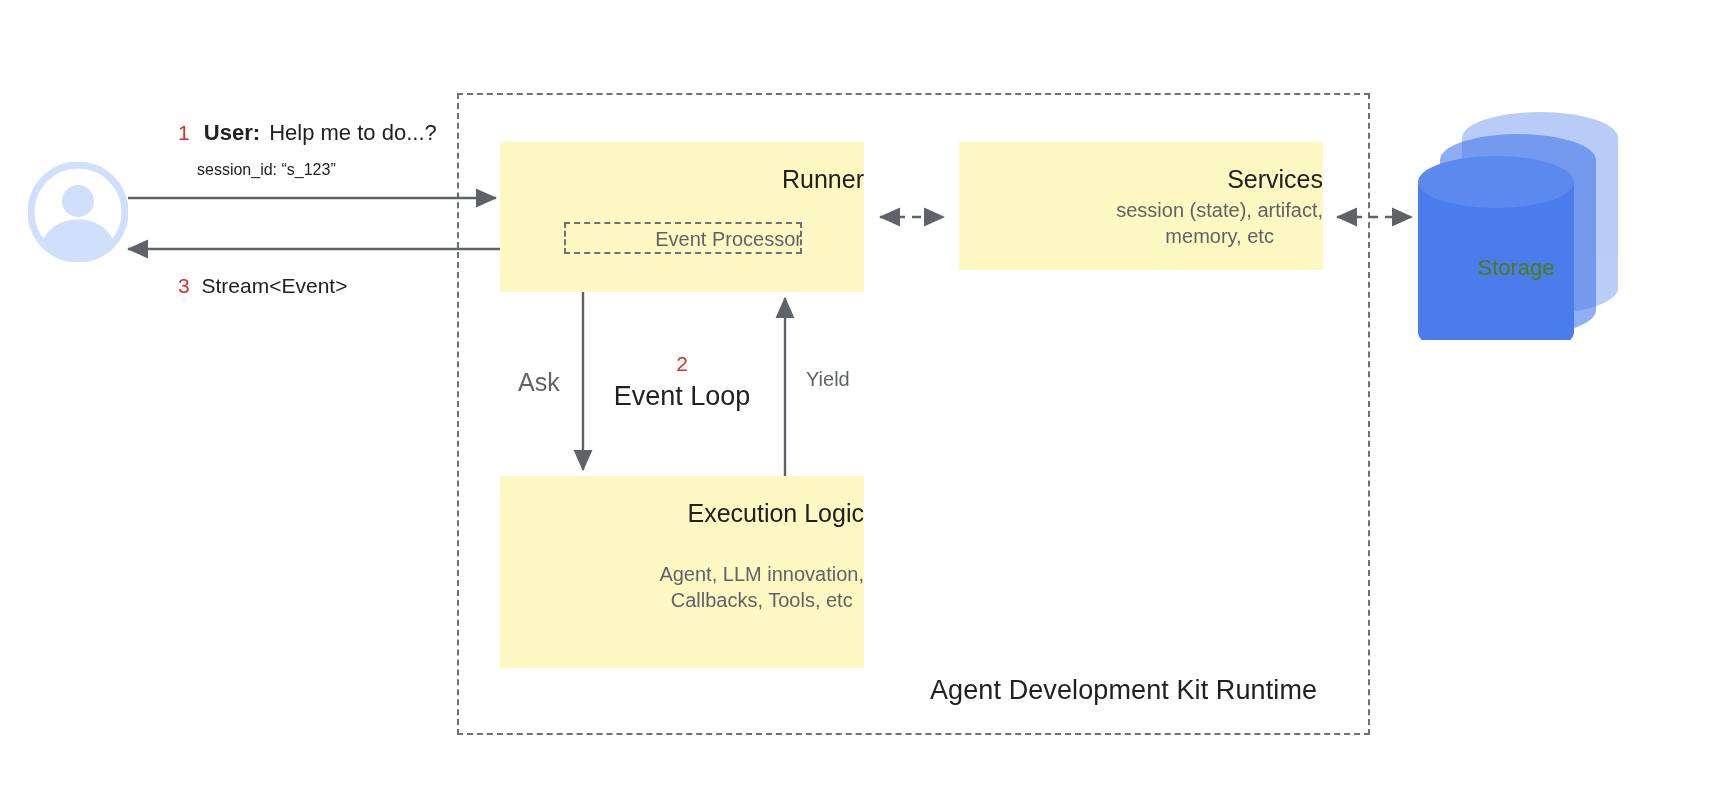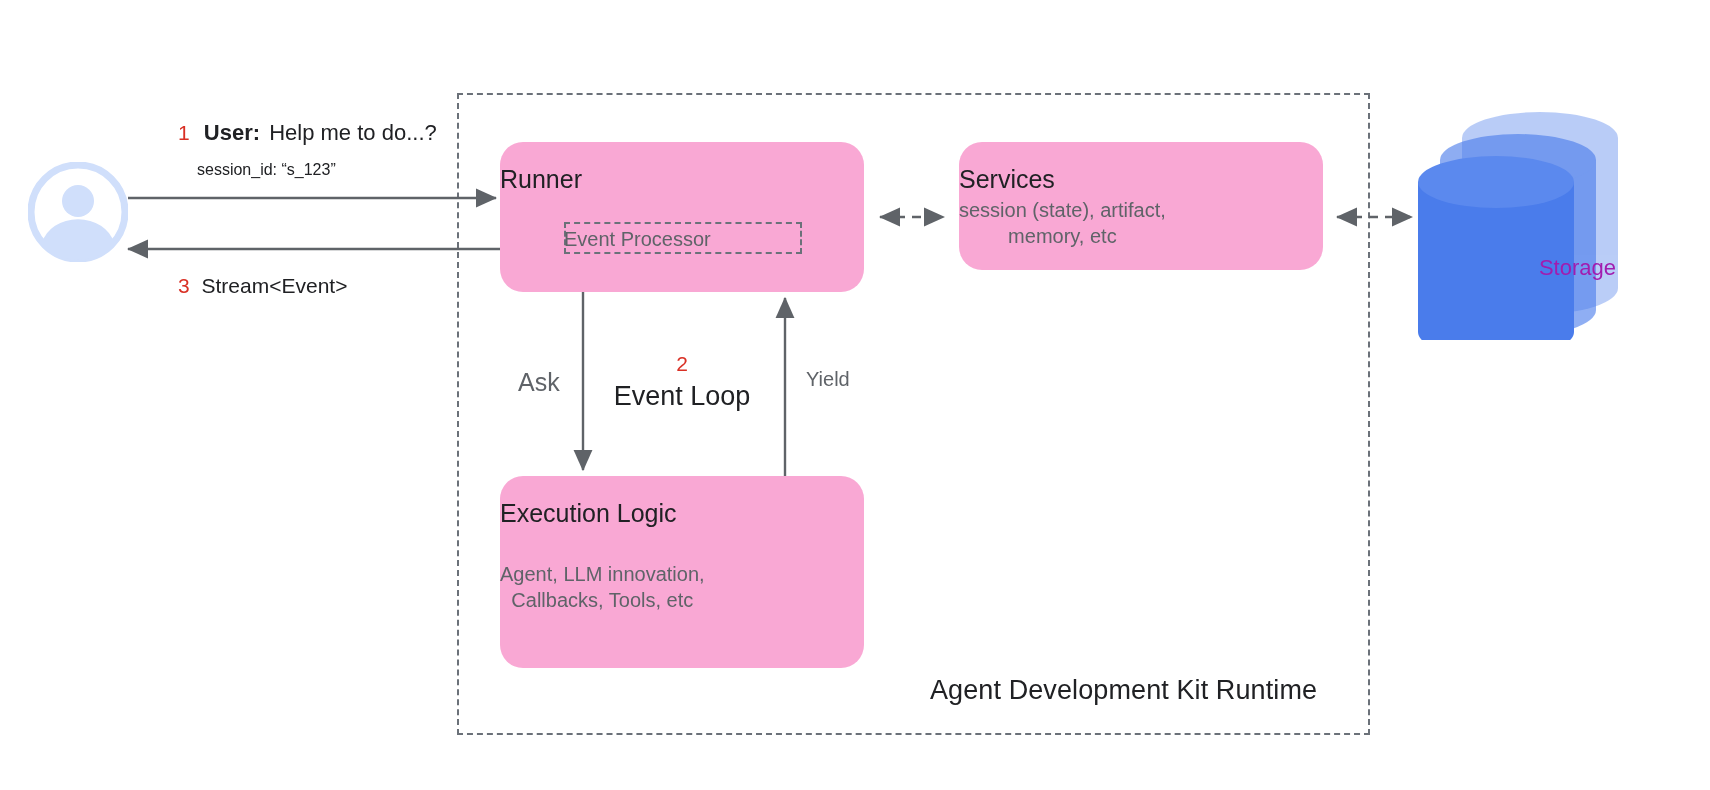--- a/index.html
+++ b/index.html
@@ -40,27 +40,26 @@
     top: 675px;
     font-size: 27px;
     color: #202124;
     white-space: nowrap;
     letter-spacing: 0.1px;
   }
 
   
   .box {
     position: absolute;
-    background: #f9a8d4;
+    background: #fef9c3;
     box-sizing: border-box;
     display: flex;
     flex-direction: column;
-    align-items: flex-start;
+    align-items: flex-end;
     justify-content: center;
-    border-radius: 23px;
   }
   .box-title {
     font-size: 25px;
     color: #202124;
     line-height: 1.25;
     text-align: center;
   }
   .box-sub {
     font-size: 20px;
     color: #5f6368;
@@ -85,21 +84,21 @@
     width: 238px;
     height: 32px;
     border: 2px dashed #6b7179;
     box-sizing: border-box;
   }
   .event-processor-label {
     position: absolute;
     left: 564px;
     top: 229px;
     width: 238px;
-    text-align: left;
+    text-align: right;
     font-size: 20px;
     color: #5f6368;
     line-height: 1;
   }
 
   
   #services-box {
     left: 959px;
     top: 142px;
     width: 364px;
@@ -134,23 +133,23 @@
     left: 1400px;
     top: 90px;
     width: 280px;
     height: 250px;
   }
   .storage-label {
     position: absolute;
     left: 1416px;
     top: 255px;
     width: 200px;
-    text-align: right;
+    text-align: center;
     font-size: 22px;
-    color: #a21caf;
+    color: #4d7c0f;
     pointer-events: none;
   }
   .step-num {
     color: #d93025;
     font-size: 21px;
   }
   .msg-main {
     position: absolute;
     left: 178px;
     top: 120px;

